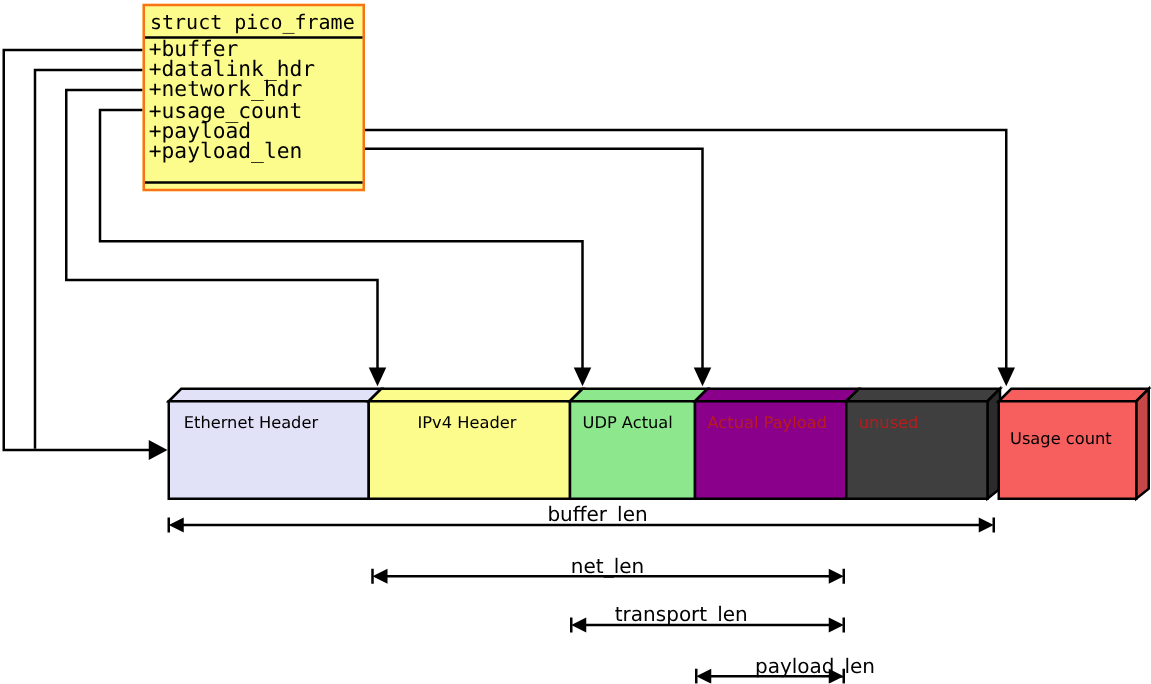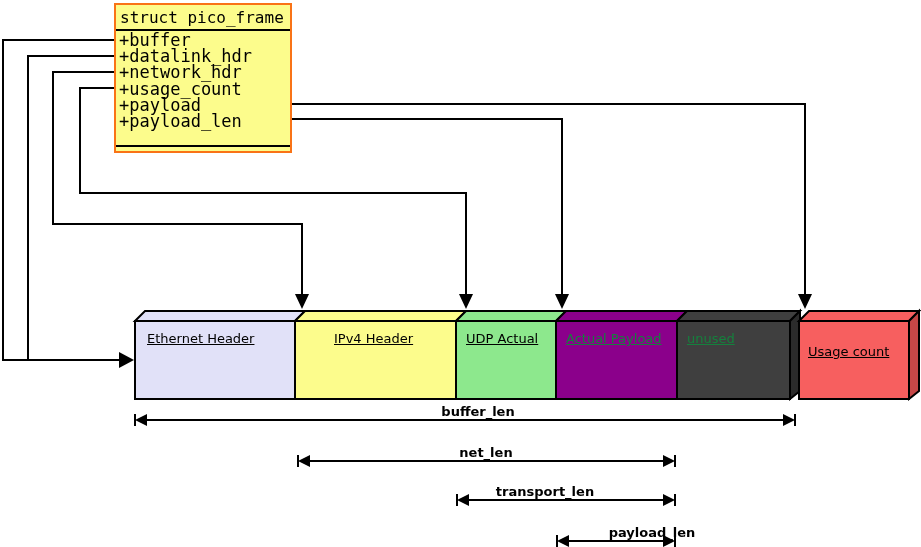--- a/index.html
+++ b/index.html
@@ -9,26 +9,26 @@
   
   .class-box{position:absolute;left:114px;top:3px;width:178px;height:150px;
              border:2px solid #f97316;box-sizing:border-box;display:flex;flex-direction:column;}
   .class-title{height:26px;box-sizing:border-box;border-bottom:2px solid #000;
                font-family:"DejaVu Sans Mono",monospace;font-size:16px;line-height:25px;
                padding-left:4px;white-space:nowrap;overflow:hidden;}
   .class-fields{flex:1;padding:1px 0 0 3px;}
   .class-field{font-family:"DejaVu Sans Mono",monospace;font-size:17px;line-height:16.2px;white-space:nowrap;}
   .class-bottom{height:6px;box-sizing:border-box;border-top:2px solid #000;}
   
-  .seg-label{position:absolute;font-size:13px;line-height:15px;text-decoration:underline;
+  .seg-label{position:absolute;font-size:13px;line-height:15px;
              white-space:nowrap;text-align:right;}
-  .seg-label.light{color:#15803d;}
+  .seg-label.light{color:#b91c1c;}
   
-  .measure-label{position:absolute;font-size:13px;line-height:15px;transform:translateX(-50%);
-                 white-space:nowrap;font-weight:bold;}
+  .measure-label{position:absolute;font-size:16px;line-height:15px;transform:translateX(-50%);
+                 white-space:nowrap;}
 </style>
 </head>
 <body>
 
 <div class="canvas">
 
   <svg class="layer" width="921" height="547" viewBox="0 0 921 547">
 
     <g fill="none" stroke="#000" stroke-width="2">
       <polyline points="115,40 3,40 3,360 123,360"></polyline>

